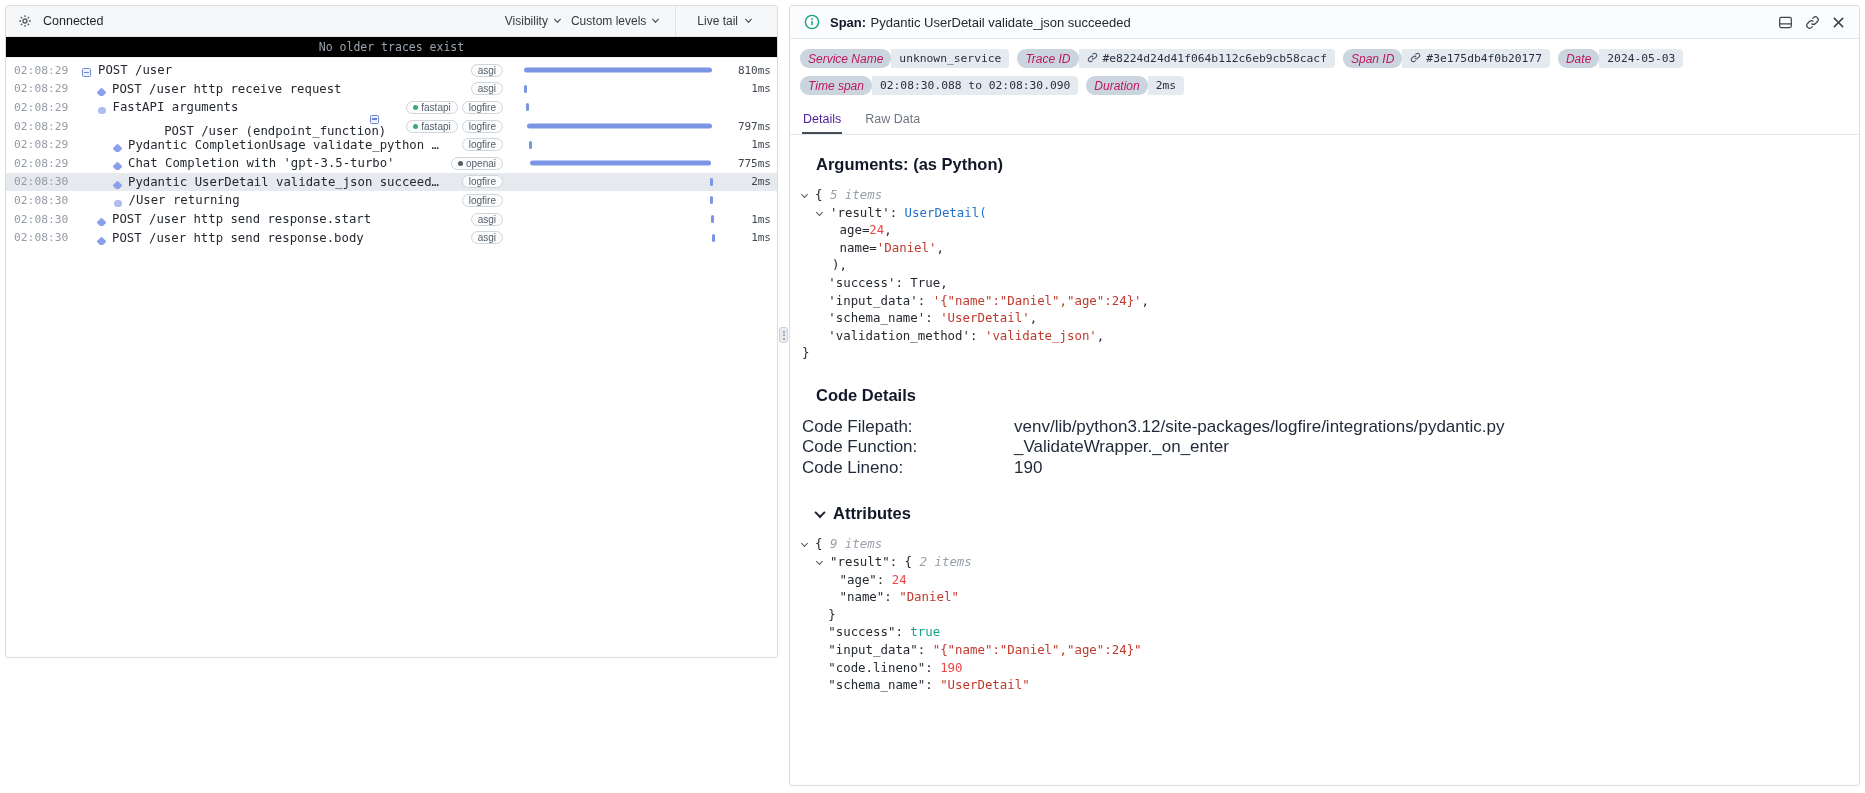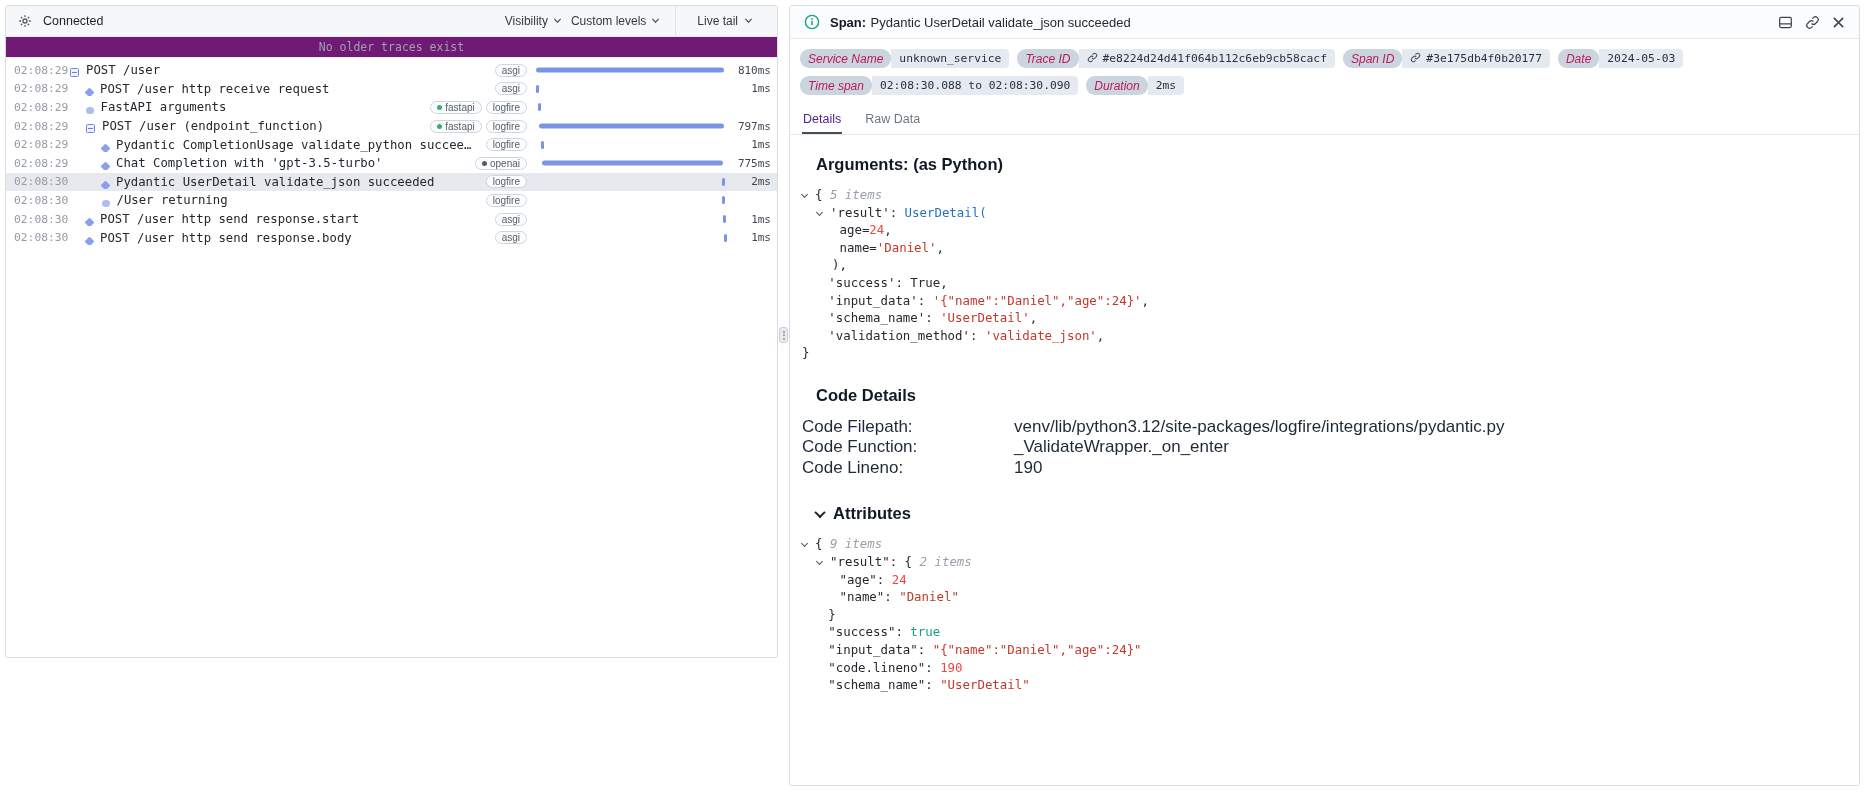--- a/index.html
+++ b/index.html
@@ -13,24 +13,24 @@
   .toolbar { height:31px; flex:none; display:flex; align-items:center; gap:9px;
     background:#f6f7f8; border-bottom:1px solid #e4e6ea; padding:0 10px; }
   .toolbar .spacer { flex:1; }
   .connected { font-size:12.5px; color:#1c2128; font-weight:500; }
   .tb-dd { display:flex; align-items:center; gap:5px; background:none; border:none;
     font-size:12px; color:#343a42; cursor:pointer; font-family:inherit; }
   .vsep { width:1px; align-self:stretch; background:#e0e3e7; margin:0 6px; }
   .live-seg { display:flex; align-items:center; gap:6px; padding:0 14px 0 6px;text-align:center; }
   .empty-notice { height:21px; flex:none; display:flex; align-items:center; justify-content:center;
     font-family:"DejaVu Sans Mono",monospace; font-size:11.5px; color:#9aa3ad;
-    background:#701a75; border-bottom:1px solid #eef0f3; }
+    background:#000000; border-bottom:1px solid #eef0f3; }
   .rows { padding-top:3px; }
   .trow { height:18.6px; display:flex; align-items:center; padding:0 6px 0 8px;
-    font-family:"DejaVu Sans Mono",monospace; cursor:pointer; }
+    font-family:"DejaVu Sans Mono",monospace; cursor:pointer;gap:12px; }
   .trow.selected { background:#e6e9ed; }
   .ttime { width:56px; flex:none; font-size:11.3px; color:#959ca6; }
   .ttree { flex:1; display:flex; align-items:flex-end; overflow:hidden; white-space:nowrap; }
   .ticon { flex:none; margin-right:7px; display:inline-block; }
   .ticon.square { width:9px; height:9px; border:1.4px solid #7288d8; border-radius:1.5px;
     position:relative; background:#eef2fc; }
   .ticon.square::after { content:""; position:absolute; left:1px; right:1px; top:2.6px;
     height:1.6px; background:#6d84d6; }
   .ticon.diamond { width:7px; height:7px; background:#8ba0ec; transform:rotate(45deg); border-radius:1px; }
   .ticon.circle { width:7.5px; height:7.5px; background:#adbcf1; border-radius:50%; }
@@ -177,21 +177,21 @@
               <span>logfire</span>
             </span>
           </span>
           <span class="ttl">
             <span class="tbar tick" style="left: 1.5%;"></span>
           </span>
           <span class="tdur"></span>
         </div>
         <div class="trow">
           <span class="ttime">02:08:29</span>
-          <span class="ttree" style="padding-left: 16px;">
+          <span class="ttree" style="padding-left: 16px; flex-direction: column;">
             <span class="ticon square"></span>
             <span class="tlabel">POST /user (endpoint_function)</span>
           </span>
           <span class="ttags">
             <span class="pill">
               <span class="dot" style="background: rgb(59, 171, 118);"></span>
               <span>fastapi</span>
             </span>
             <span class="pill">
               <span>logfire</span>

